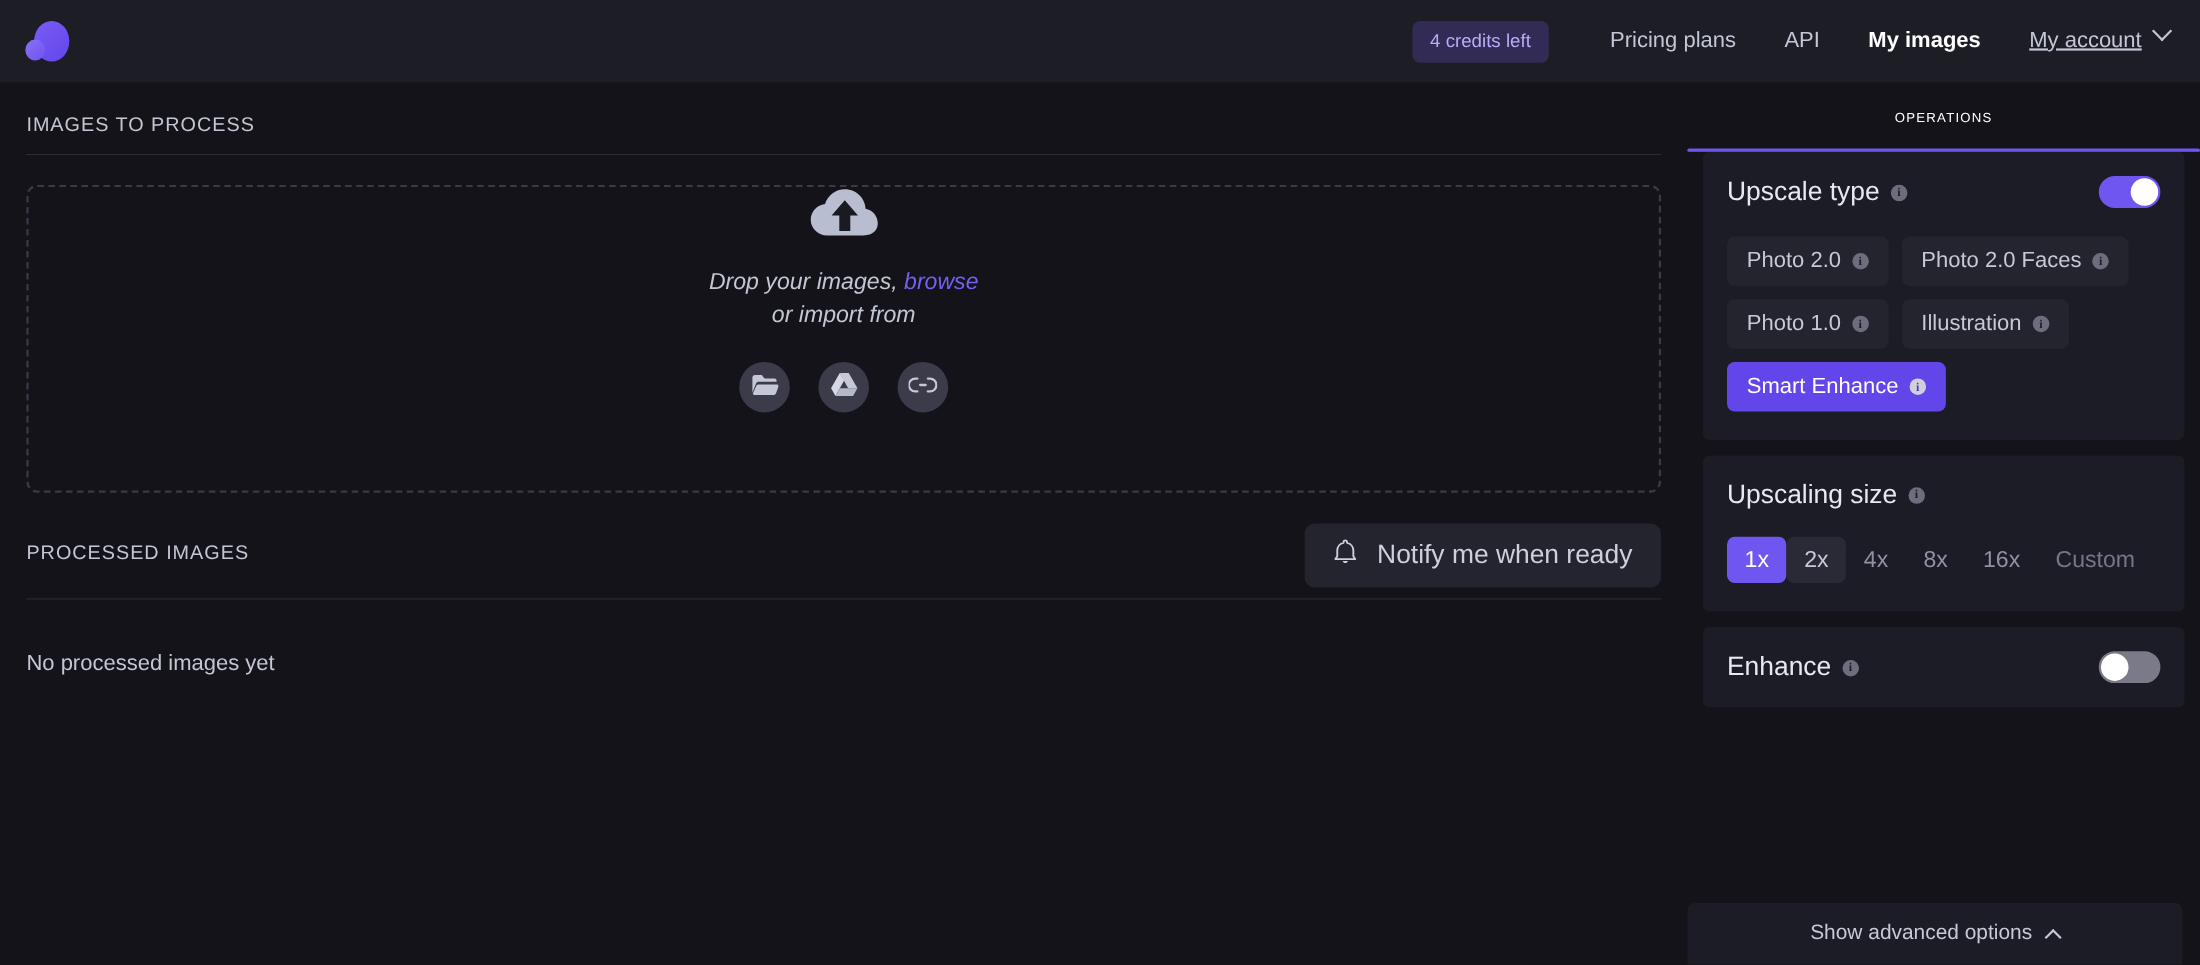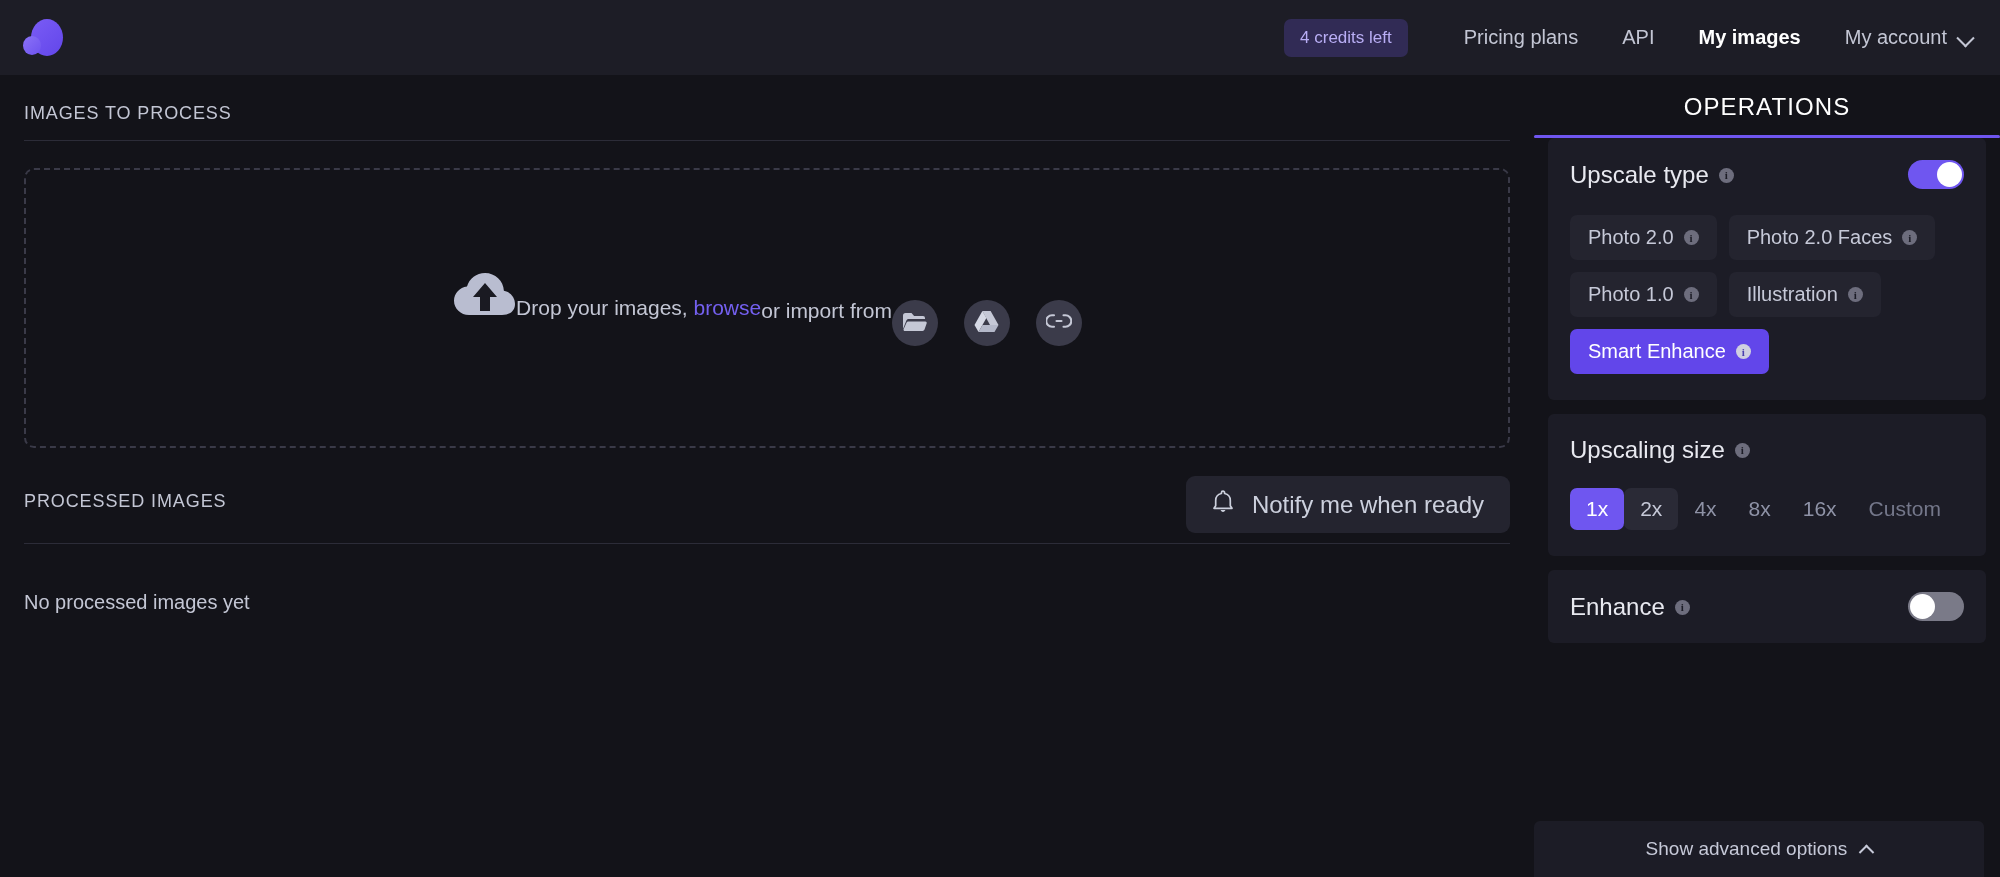--- a/index.html
+++ b/index.html
@@ -56,22 +56,23 @@
   }
   .nav-item {
     color: #c3c6d4;
     font-size: 20px;
     padding: 0 22px;
     white-space: nowrap;
     cursor: pointer;
   }
   .nav-item.active { color: #ffffff; font-weight: bold; }
   .nav-item.account {
-    display: flex; align-items: flex-end; gap: 12px;
+    display: flex; align-items: flex-start; gap: 12px;
     padding-right: 0;
+    text-decoration: underline;
   }
   .chev-down {
     display: inline-block;
     width: 13px; height: 13px;
     border-right: 2.2px solid #c3c6d4;
     border-bottom: 2.2px solid #c3c6d4;
     transform: rotate(45deg) translate(-3px,-3px);
   }
 
   
@@ -102,23 +103,23 @@
     letter-spacing: 0.9px;
   }
 
   
   .dropzone {
     margin: 27px 2px 0 2px;
     height: 280px;
     border: 2px dashed #3a3a48;
     border-radius: 10px;
     display: flex;
-    flex-direction: row;
+    flex-direction: column;
     align-items: center;
-    justify-content: center;
+    font-style: italic;
   }
   .cloud-icon { margin-bottom: 22px; }
   .drop-line1 { font-size: 21px; color: #c3c6d4; }
   .drop-line1 .browse { color: #7460f0; cursor: pointer; }
   .drop-line2 { font-size: 21px; color: #c3c6d4; margin-top: 6px; }
   .import-row { display: flex; gap: 26px; margin-top: 30px; }
   .import-btn {
     width: 46px; height: 46px;
     border-radius: 50%;
     background: #3b3b4a;
@@ -145,21 +146,21 @@
 
   
   .tabs {
     display: flex;
     height: 63px;
     position: relative;
   }
   .tab {
     flex: 1 1 50%;
     display: flex; align-items: center; justify-content: center;
-    font-size: 24px;
+    font-size: 12px;
     letter-spacing: 1.1px;
     color: #aaaec2;
     cursor: pointer;
     position: relative;
   }
   .tab.active { color: #ffffff; }
   .tabs-underline {
     position: absolute; left: 0; right: 0; bottom: 0;
     height: 1px; background: #2b2b36;
   }

